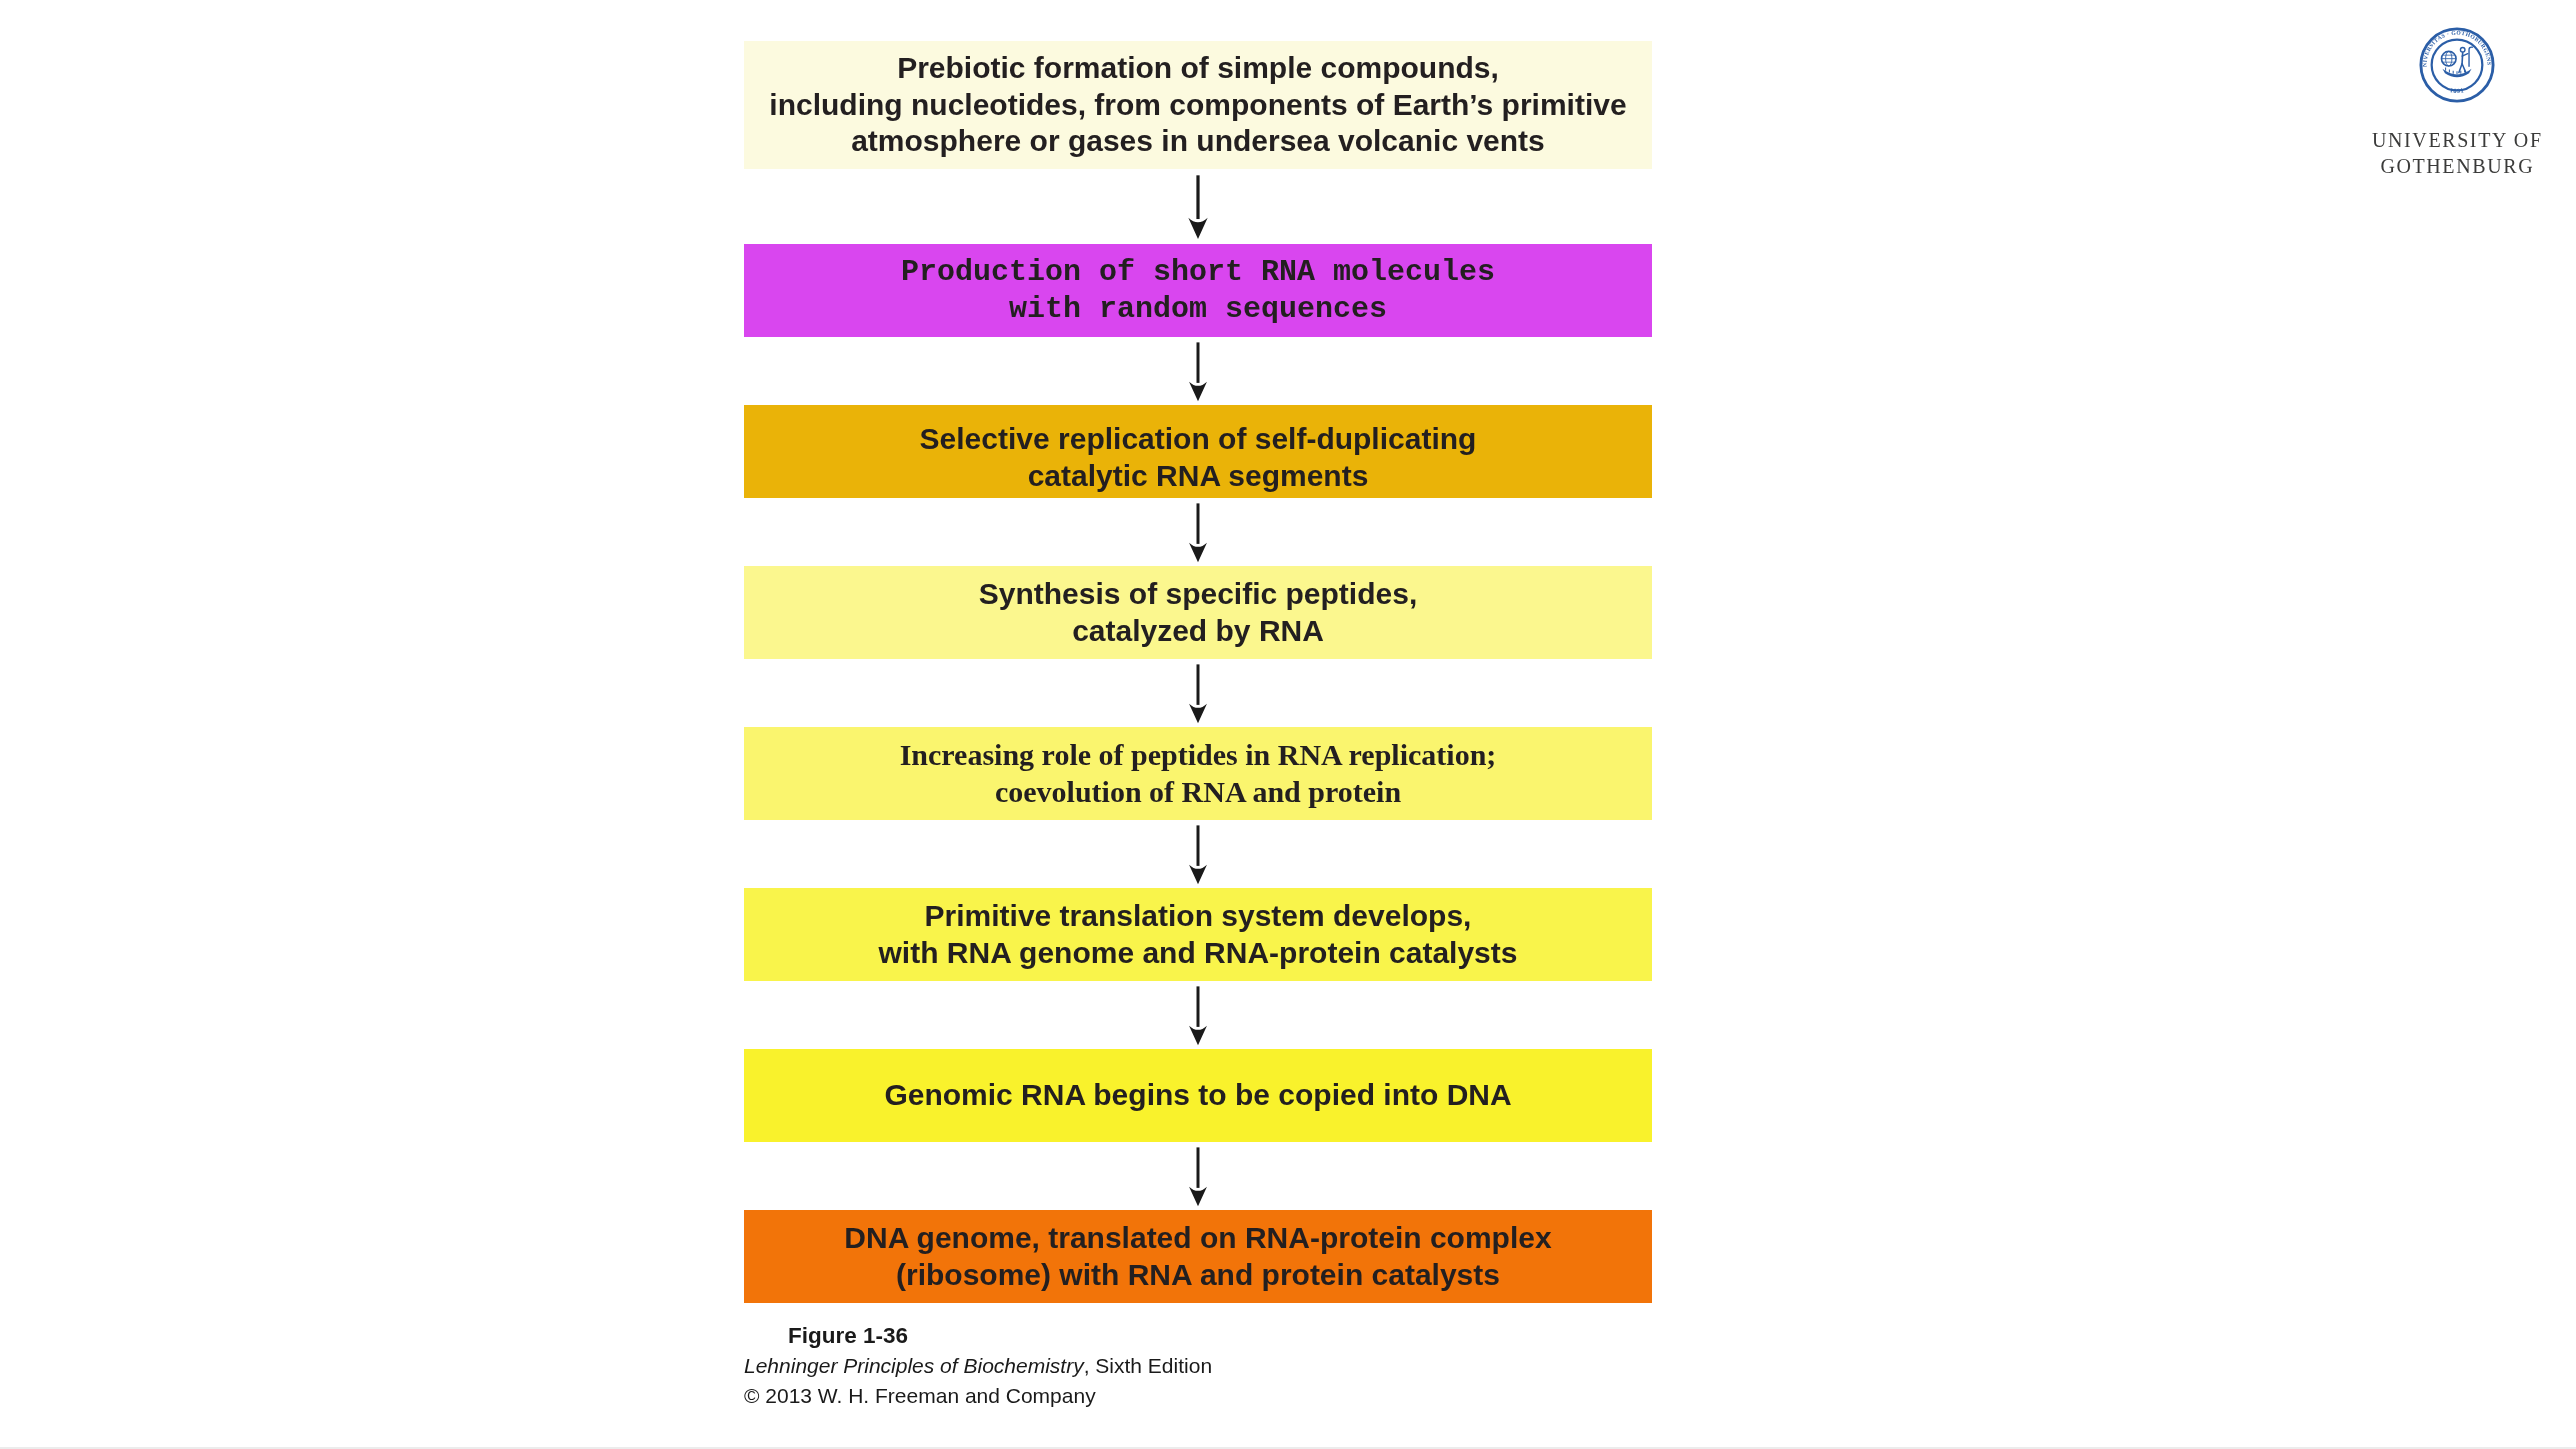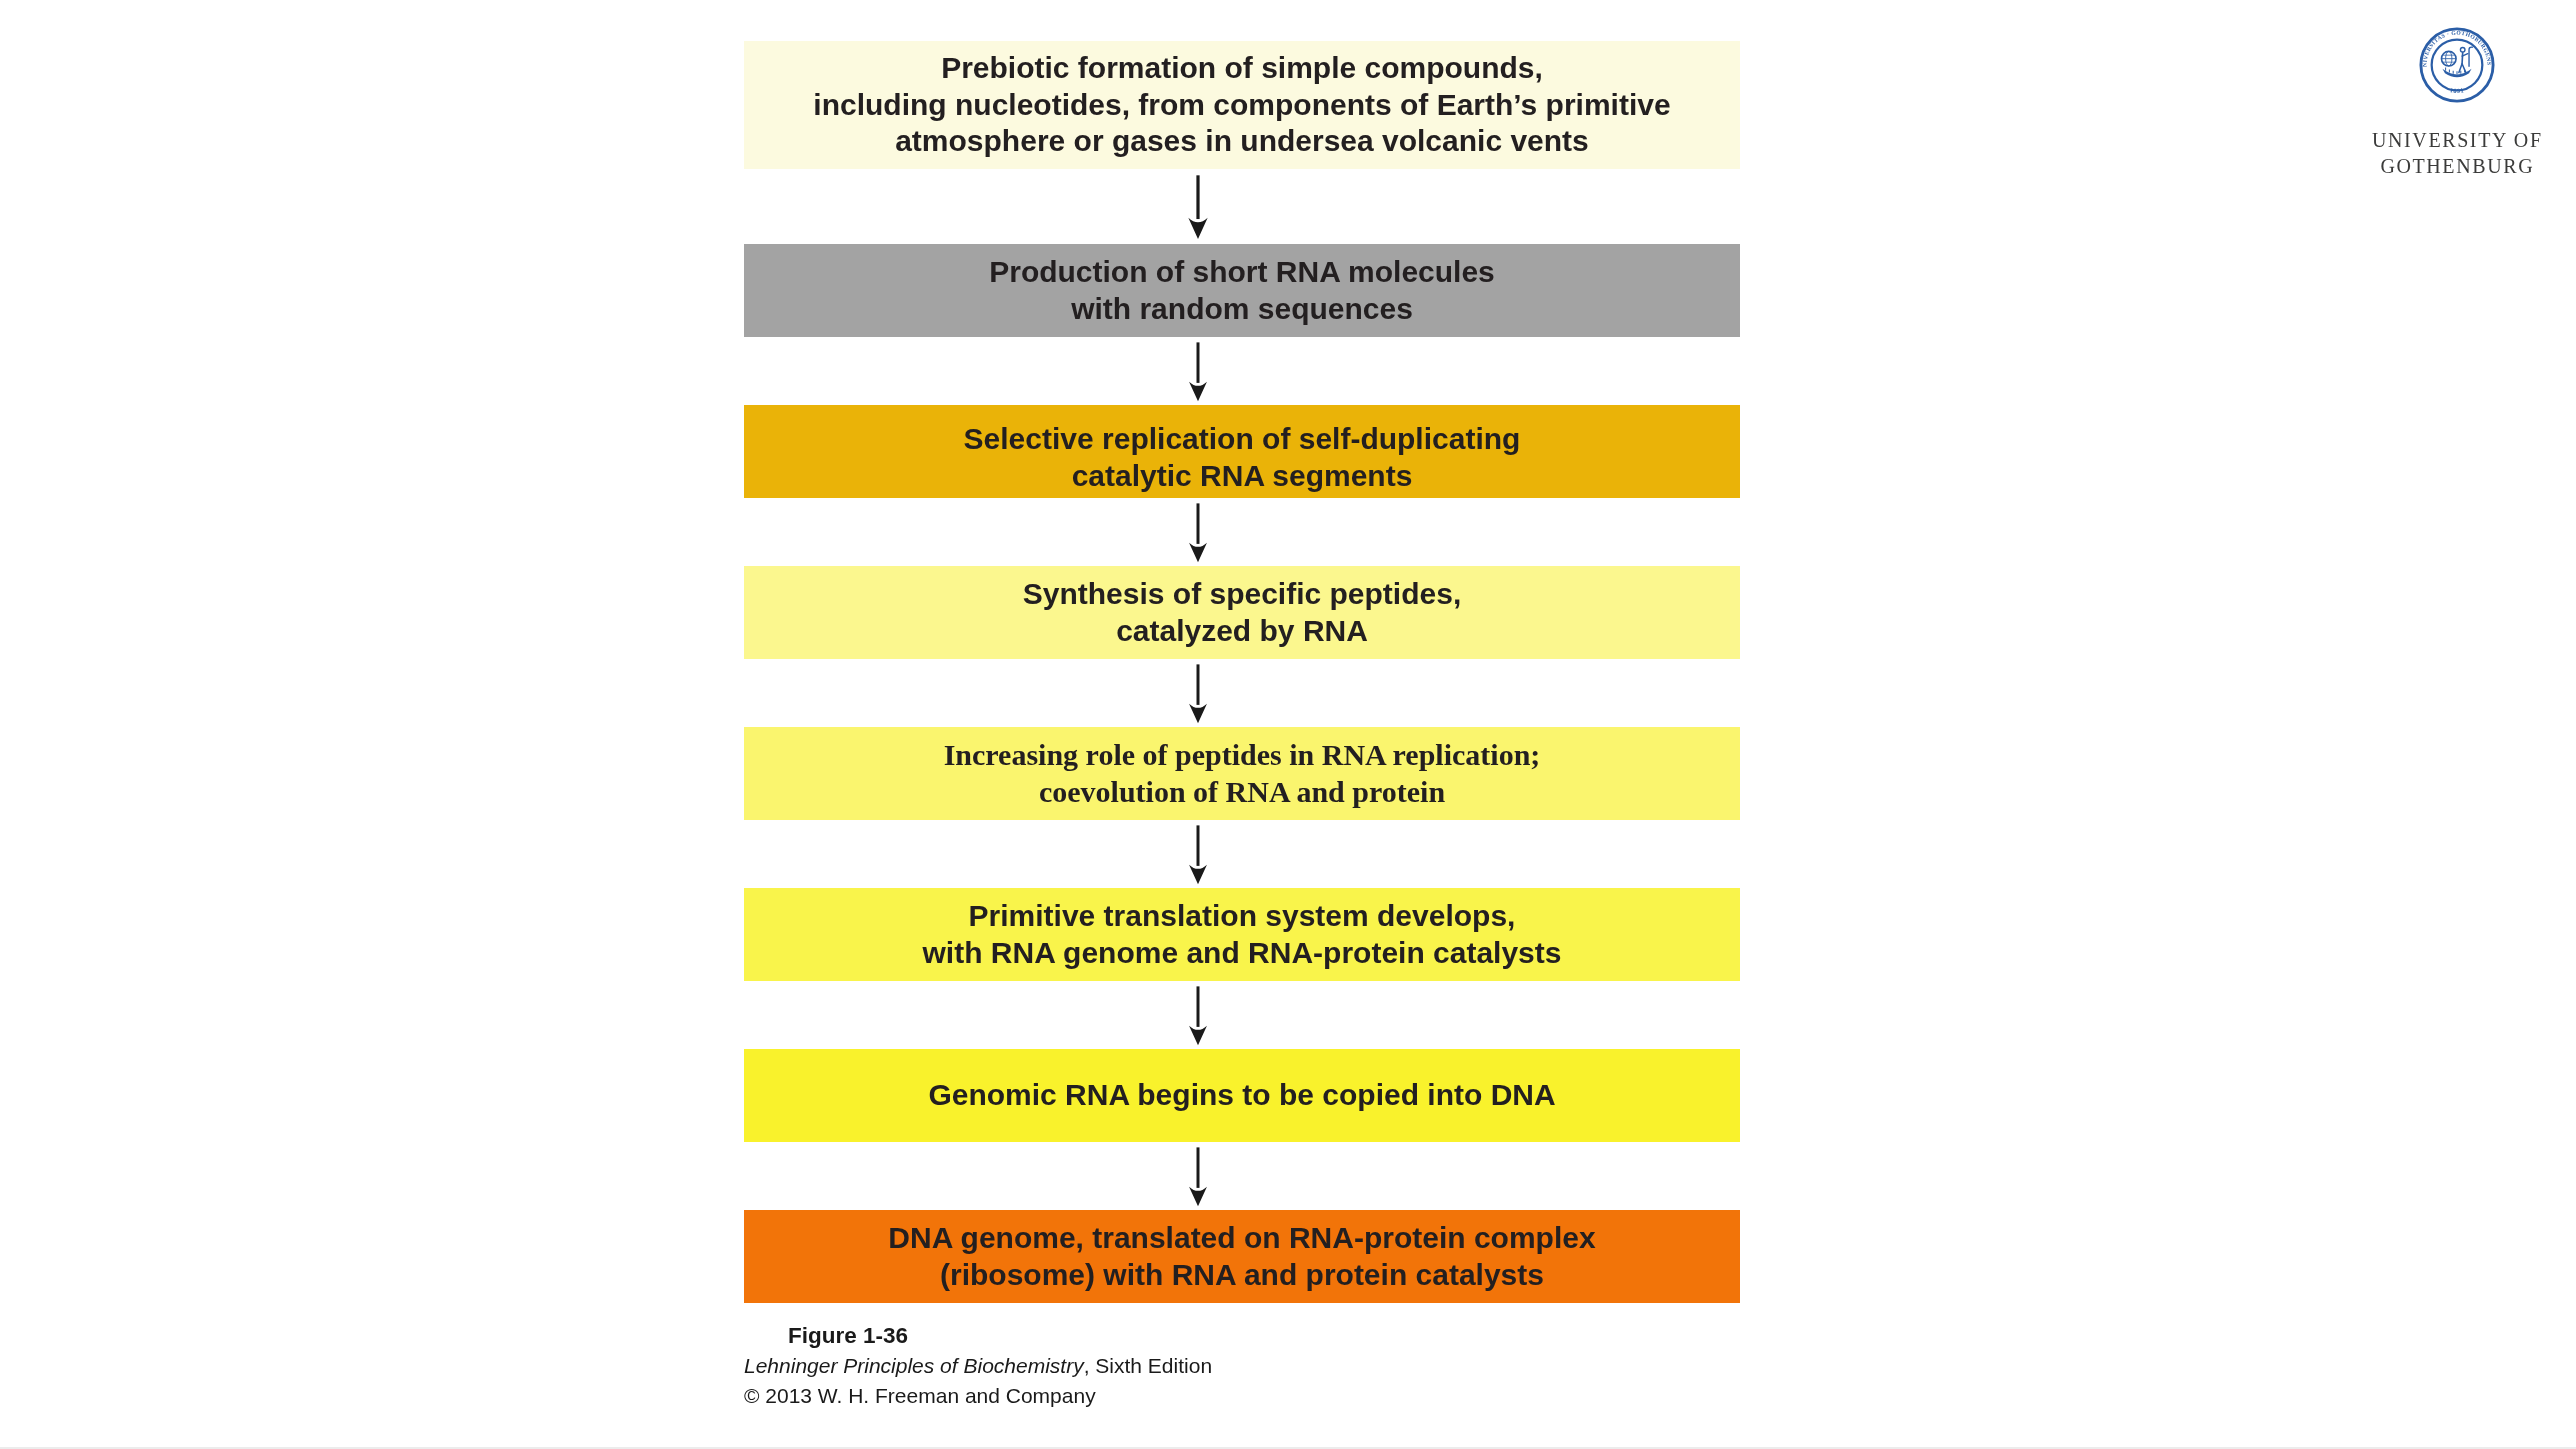--- a/index.html
+++ b/index.html
@@ -7,21 +7,21 @@
     width:2576px;height:1449px;position:relative;background:#ffffff;
     font-family:"Liberation Sans", sans-serif;overflow:hidden;
   }
   .slide{position:absolute;inset:0;}
   
   .flow{
     position:absolute;left:744px;top:41px;width:908px;
     display:flex;flex-direction:column;align-items:stretch;
   }
   .step-box{
-    width:996px;display:flex;align-items:center;justify-content:center;
+    width:908px;display:flex;align-items:center;justify-content:center;
     text-align:center;color:#231f20;font-weight:700;font-size:30px;line-height:1.22;
     white-space:pre-line;min-height:93px;box-sizing:border-box;padding:3.9px 13px;
   }
   .step-box.tall{min-height:128px;}
   .arrow-gap{
     height:68px;display:flex;align-items:center;justify-content:center;flex:none;
   }
   .arrow-gap.first{height:75px;}
   .arrow-gap svg{display:block;height:92%;}
   
@@ -60,21 +60,21 @@
 atmosphere or gases in undersea volcanic vents</span>
     </div>
 
     <div class="arrow-gap first">
       <svg viewBox="0 0 56 105" width="36">
         <rect x="25.5" y="4" width="5" height="68" fill="#1a1a1a"></rect>
         <path d="M28 103 L13 70 Q28 84 43 70 Z" fill="#1a1a1a"></path>
       </svg>
     </div>
 
-    <div class="step-box" style="background: #a3a3a3;">
+    <div class="step-box" style="background: #d946ef; font-family: Liberation Mono, monospace;">
       <span>Production of short RNA molecules
 with random sequences</span>
     </div>
 
     <div class="arrow-gap">
       <svg viewBox="0 0 56 105" width="36">
         <rect x="25.5" y="4" width="5" height="68" fill="#1a1a1a"></rect>
         <path d="M28 103 L13 70 Q28 84 43 70 Z" fill="#1a1a1a"></path>
       </svg>
     </div>

